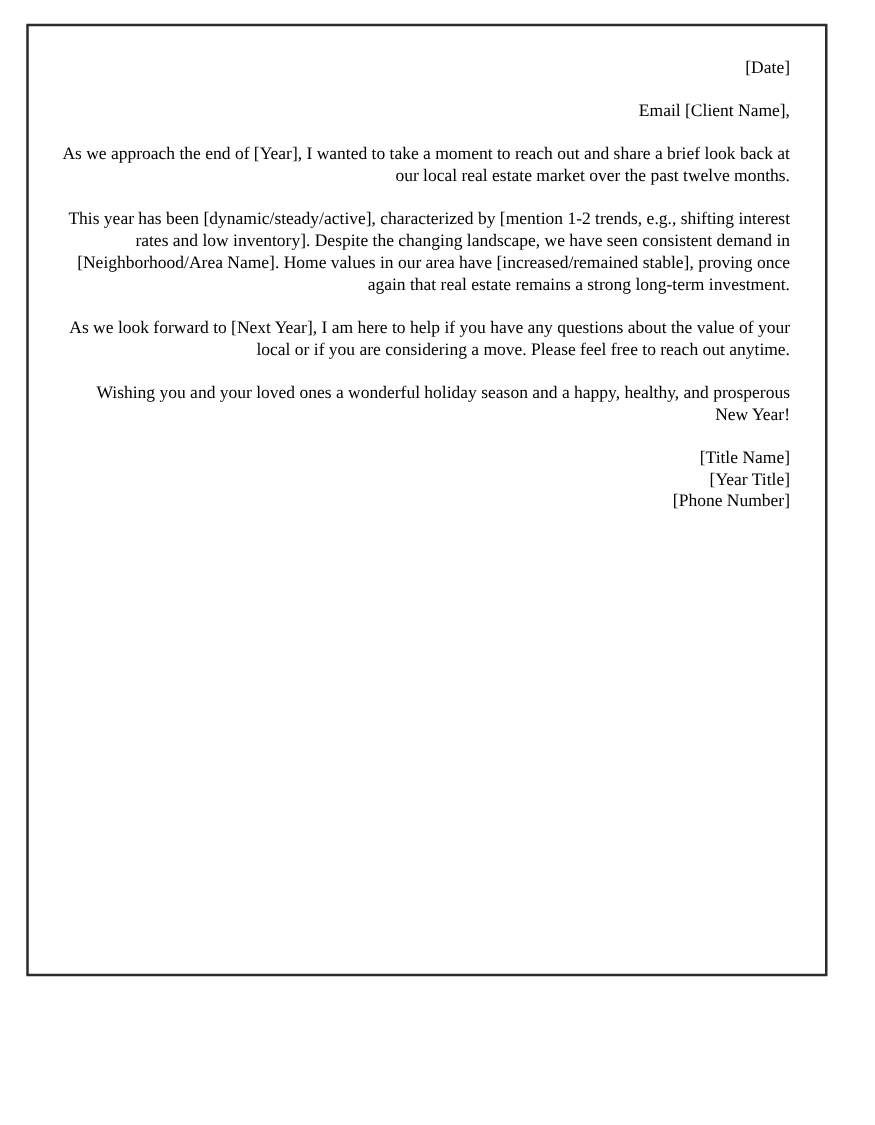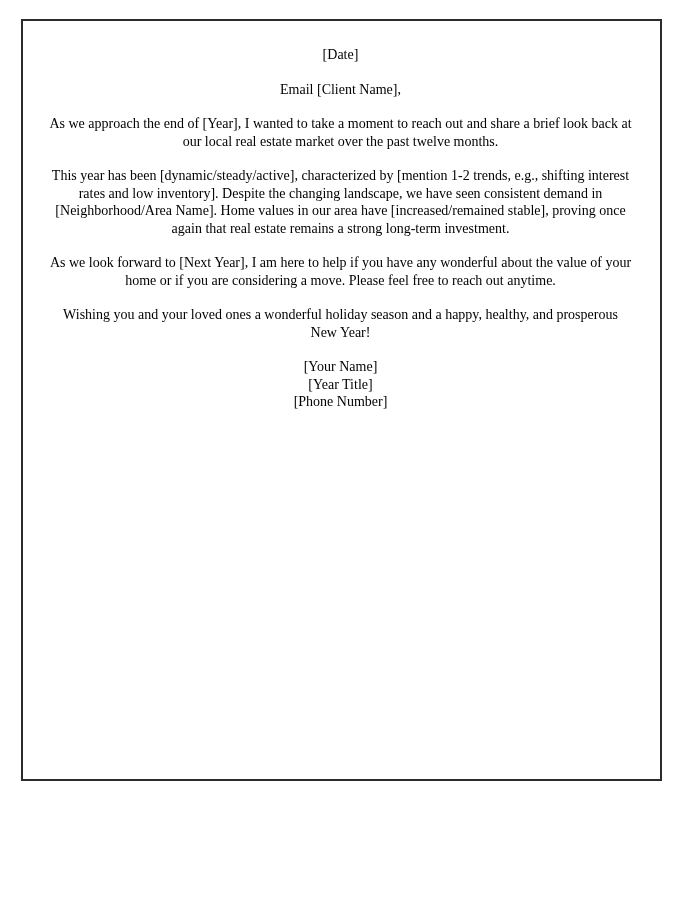--- a/index.html
+++ b/index.html
@@ -21,21 +21,21 @@
     width: 637px;
     height: 758px;
     border: 2px solid #2b2b2b;
     background: #ffffff;
     box-sizing: content-box;
   }
   .letter-body {
     padding: 25px 28px 0 26px;
     font-size: 14px;
     line-height: 17.5px;
-    text-align: center;
+    text-align: right;
   }
   .letter-body p {
     margin: 0 0 17px 0;
   }
   .signature-block div {
     margin: 0;
   }
 </style>
 </head>
 <body>
@@ -45,25 +45,25 @@
 
     <p>[Date]</p>
 
     <p>Email [Client Name],</p>
 
     <p>As we approach the end of [Year], I wanted to take a moment to reach out and share a brief look back at our local real estate market over the past twelve months.</p>
 
     <p>This year has been [dynamic/steady/active], characterized by [mention 1-2 trends, e.g., shifting interest rates and low inventory]. Despite the changing landscape, we have seen consistent demand in [Neighborhood/Area Name]. Home values in our area have [increased/remained stable], proving once again that real estate remains a strong long-term investment.</p>
 
 
-    <p>As we look forward to [Next Year], I am here to help if you have any wonderful about the value of your home or if you are considering a move. Please feel free to reach out anytime.</p>
+    <p>As we look forward to [Next Year], I am here to help if you have any questions about the value of your local or if you are considering a move. Please feel free to reach out anytime.</p>
 
     <p>Wishing you and your loved ones a wonderful holiday season and a happy, healthy, and prosperous New Year!</p>
 
 
     <div class="signature-block">
-      <div>[Your Name]</div>
+      <div>[Title Name]</div>
       <div>[Year Title]</div>
       <div>[Phone Number]</div>
     </div>
 
   </div>
 </div>
 
 </body></html>

